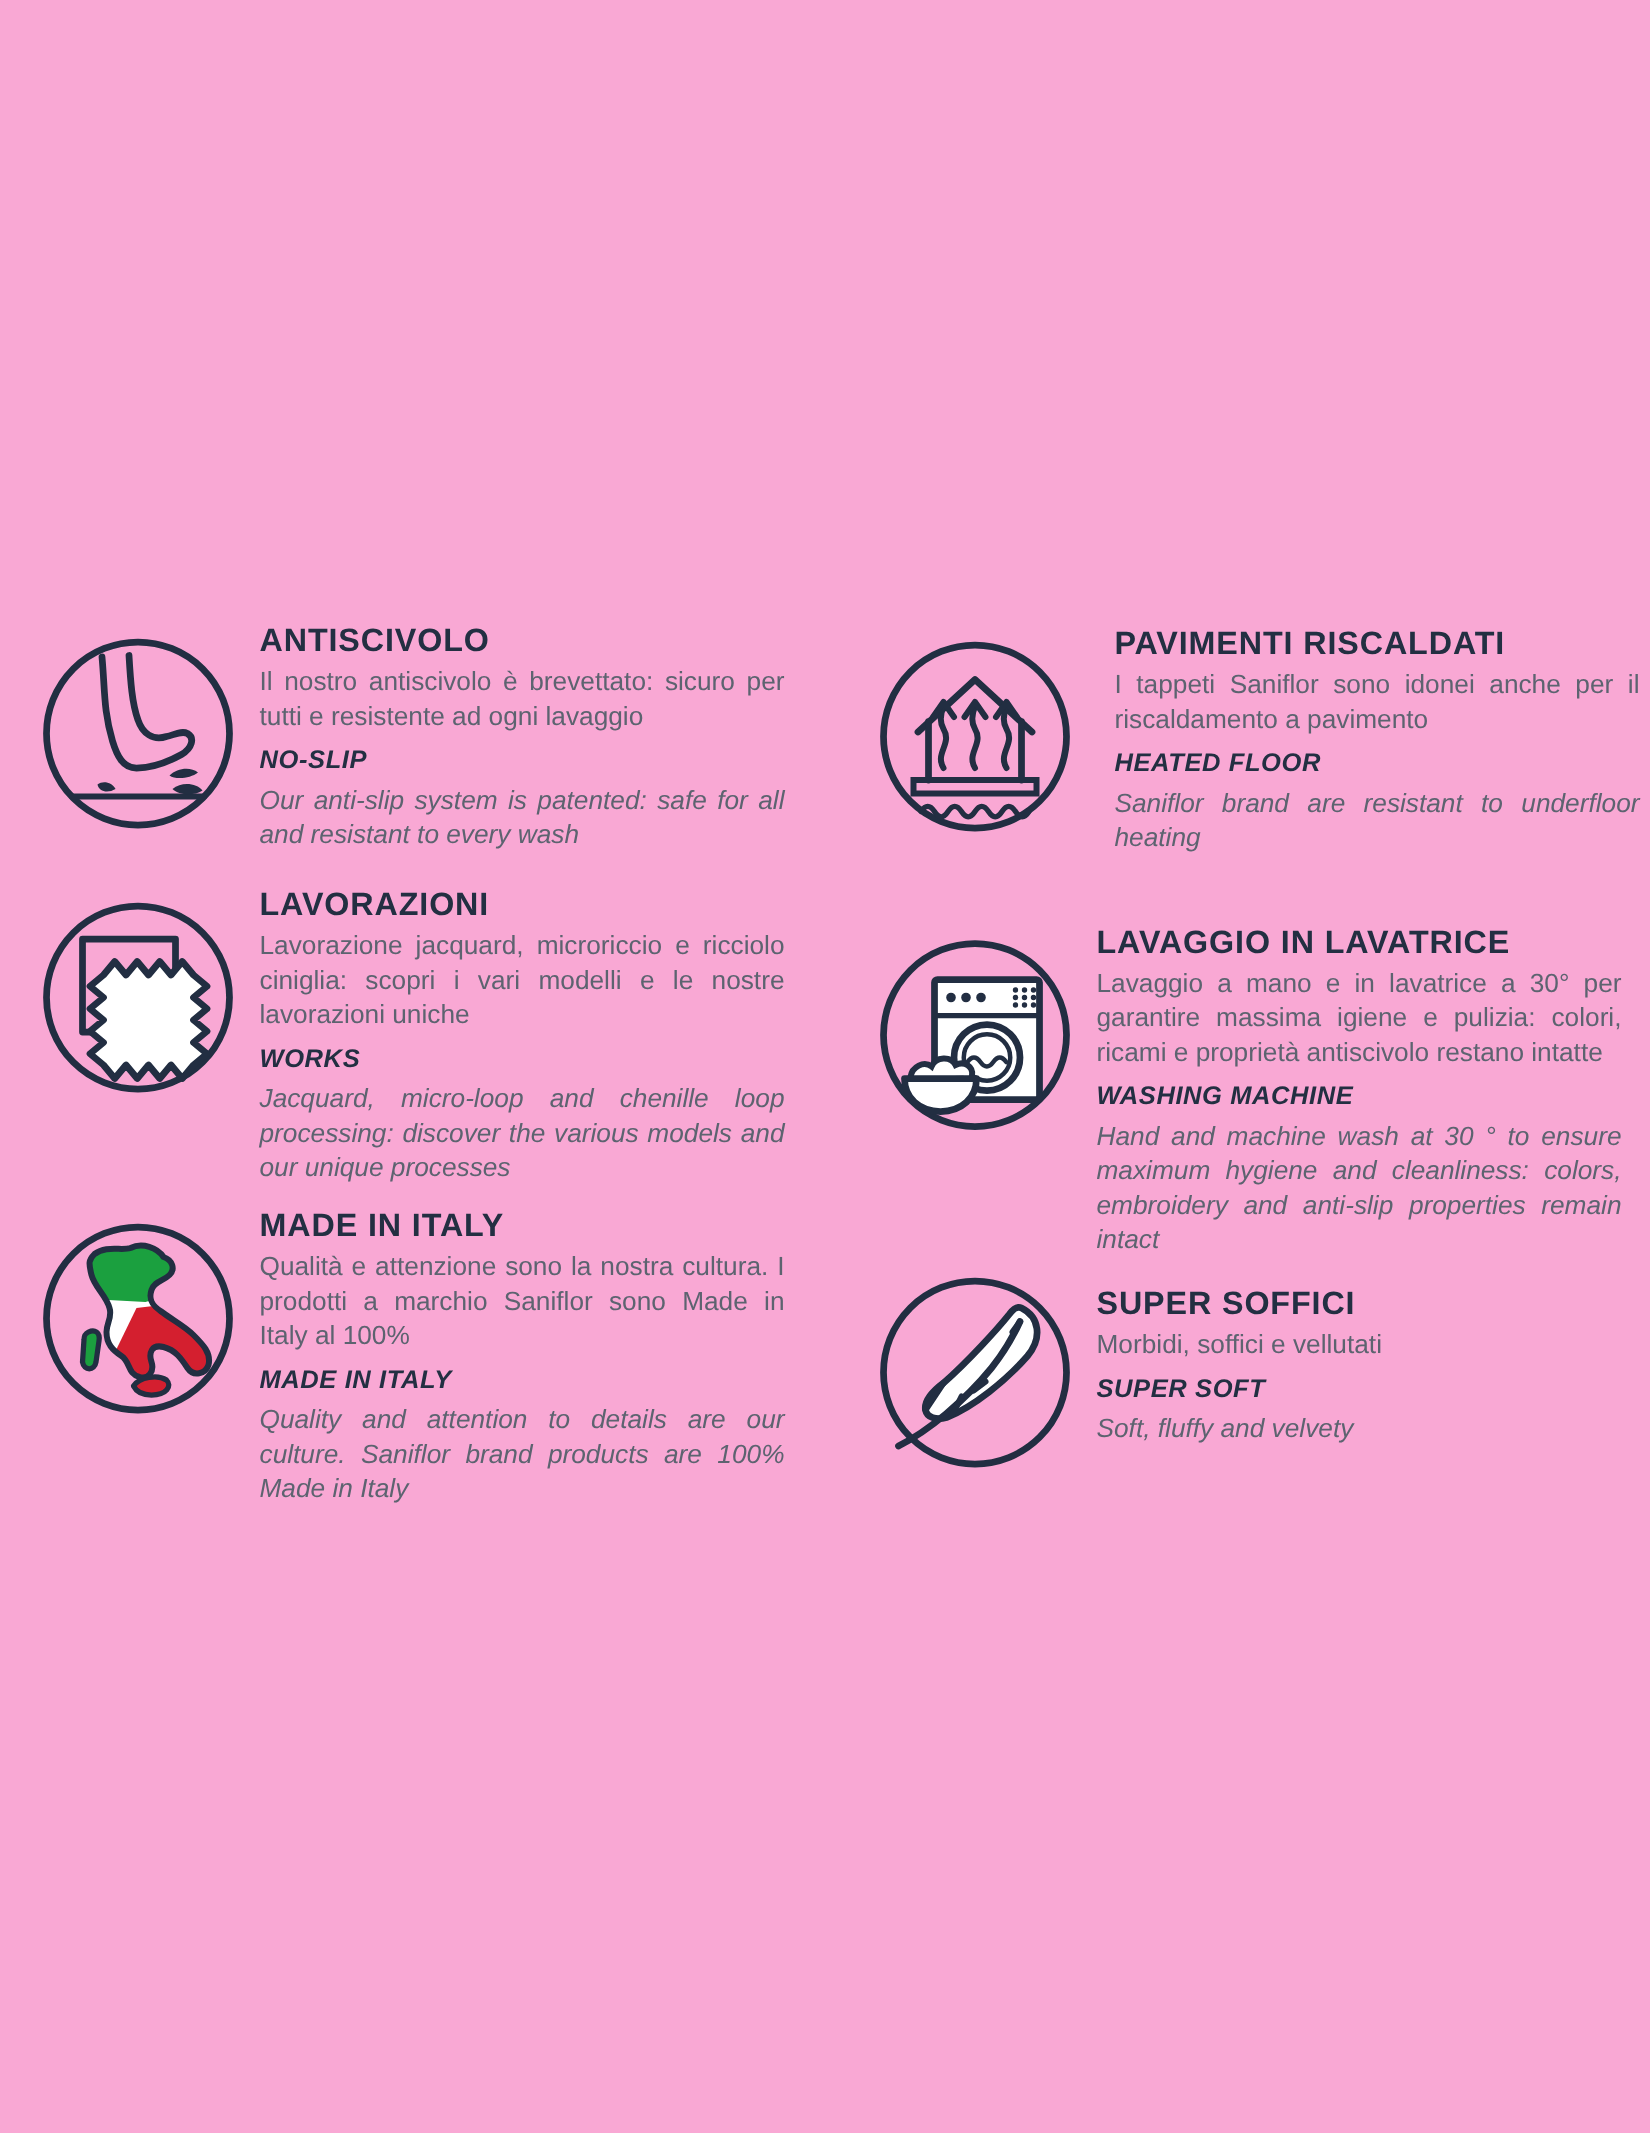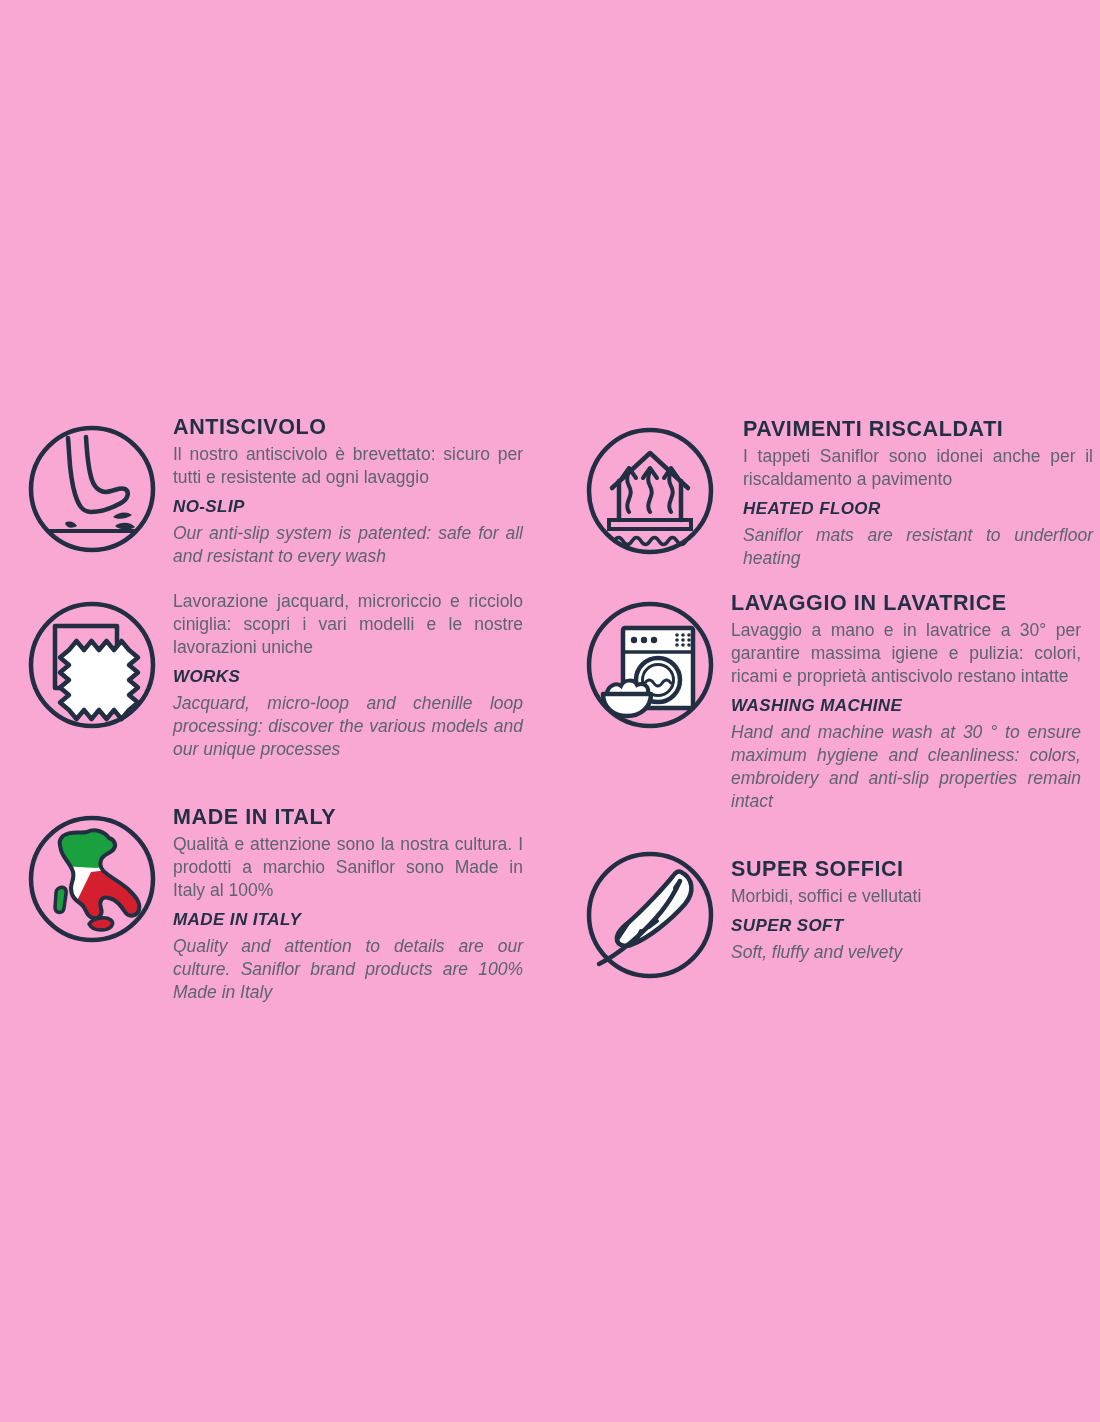--- a/index.html
+++ b/index.html
@@ -70,43 +70,44 @@
         <path d="M31,117 q4.5,-7 9,0 q4.5,7 9,0 q4.5,-7 9,0 q4.5,7 9,0 q4.5,-7 9,0 q4.5,7 9,0 q4.5,-7 9,0 q4.5,7 9,0" fill="none" stroke="#222e42" stroke-width="3.5" stroke-linecap="round"></path>
         <use href="#harrow"></use>
         <use href="#harrow" x="21"></use>
         <use href="#harrow" x="42"></use>
       </svg>
     </div>
     <div class="txt">
       <h3 class="title-it">PAVIMENTI RISCALDATI</h3>
       <p class="body-it">I tappeti Saniflor sono idonei anche per il riscaldamento a pavimento</p>
       <h4 class="title-en">HEATED FLOOR</h4>
-      <p class="body-en">Saniflor mats are resistant to underfloor heating</p>
+      <p class="body-en">Saniflor brand are resistant to underfloor heating</p>
     </div>
   </section>
 
   <section class="feature c2" style="left:25px;top:590px;">
     <div class="icon-wrap">
       <svg viewBox="0 0 134 134">
         <circle cx="67" cy="67" r="61" fill="none" stroke="#222e42" stroke-width="4.5"></circle>
         <rect x="30" y="28" width="62" height="62" fill="none" stroke="#222e42" stroke-width="4.5" stroke-linejoin="round"></rect>
         <path d="M44,52 L51.5,43 L59,52 L66.5,43 L74,52 L81.5,43 L89,52 L96.5,43 L104,52
                  L113,59.5 L104,67 L113,74.5 L104,82 L113,89.5 L104,97 L113,104.5 L104,112
                  L96.5,121 L89,112 L81.5,121 L74,112 L66.5,121 L59,112 L51.5,121 L44,112
                  L35,104.5 L44,97 L35,89.5 L44,82 L35,74.5 L44,67 L35,59.5 Z" fill="#ffffff" stroke="#222e42" stroke-width="4.5" stroke-linejoin="round"></path>
       </svg>
     </div>
     <div class="txt">
+      <h3 class="title-it">LAVORAZIONI</h3>
       <p class="body-it">Lavorazione jacquard, microriccio e ricciolo ciniglia: scopri i vari modelli e le nostre lavorazioni uniche</p>
       <h4 class="title-en">WORKS</h4>
       <p class="body-en">Jacquard, micro-loop and chenille loop processing: discover the various models and our unique processes</p>
     </div>
   </section>
 
-  <section class="feature c3" style="left:583px;top:590px;">
+  <section class="feature c3" style="left:583px;top:615px;">
     <div class="icon-wrap">
       <svg viewBox="0 0 134 134">
         <circle cx="67" cy="67" r="61" fill="none" stroke="#222e42" stroke-width="4.5"></circle>
         <rect x="40" y="30" width="70" height="80" rx="2" fill="#ffffff" stroke="#222e42" stroke-width="4.5"></rect>
         <path d="M40,54 L110,54" stroke="#222e42" stroke-width="3.5"></path>
         <circle cx="51" cy="42" r="3.2" fill="#222e42"></circle>
         <circle cx="61" cy="42" r="3.2" fill="#222e42"></circle>
         <circle cx="71" cy="42" r="3.2" fill="#222e42"></circle>
         <g fill="#222e42">
           <circle cx="94" cy="37" r="1.8"></circle>

